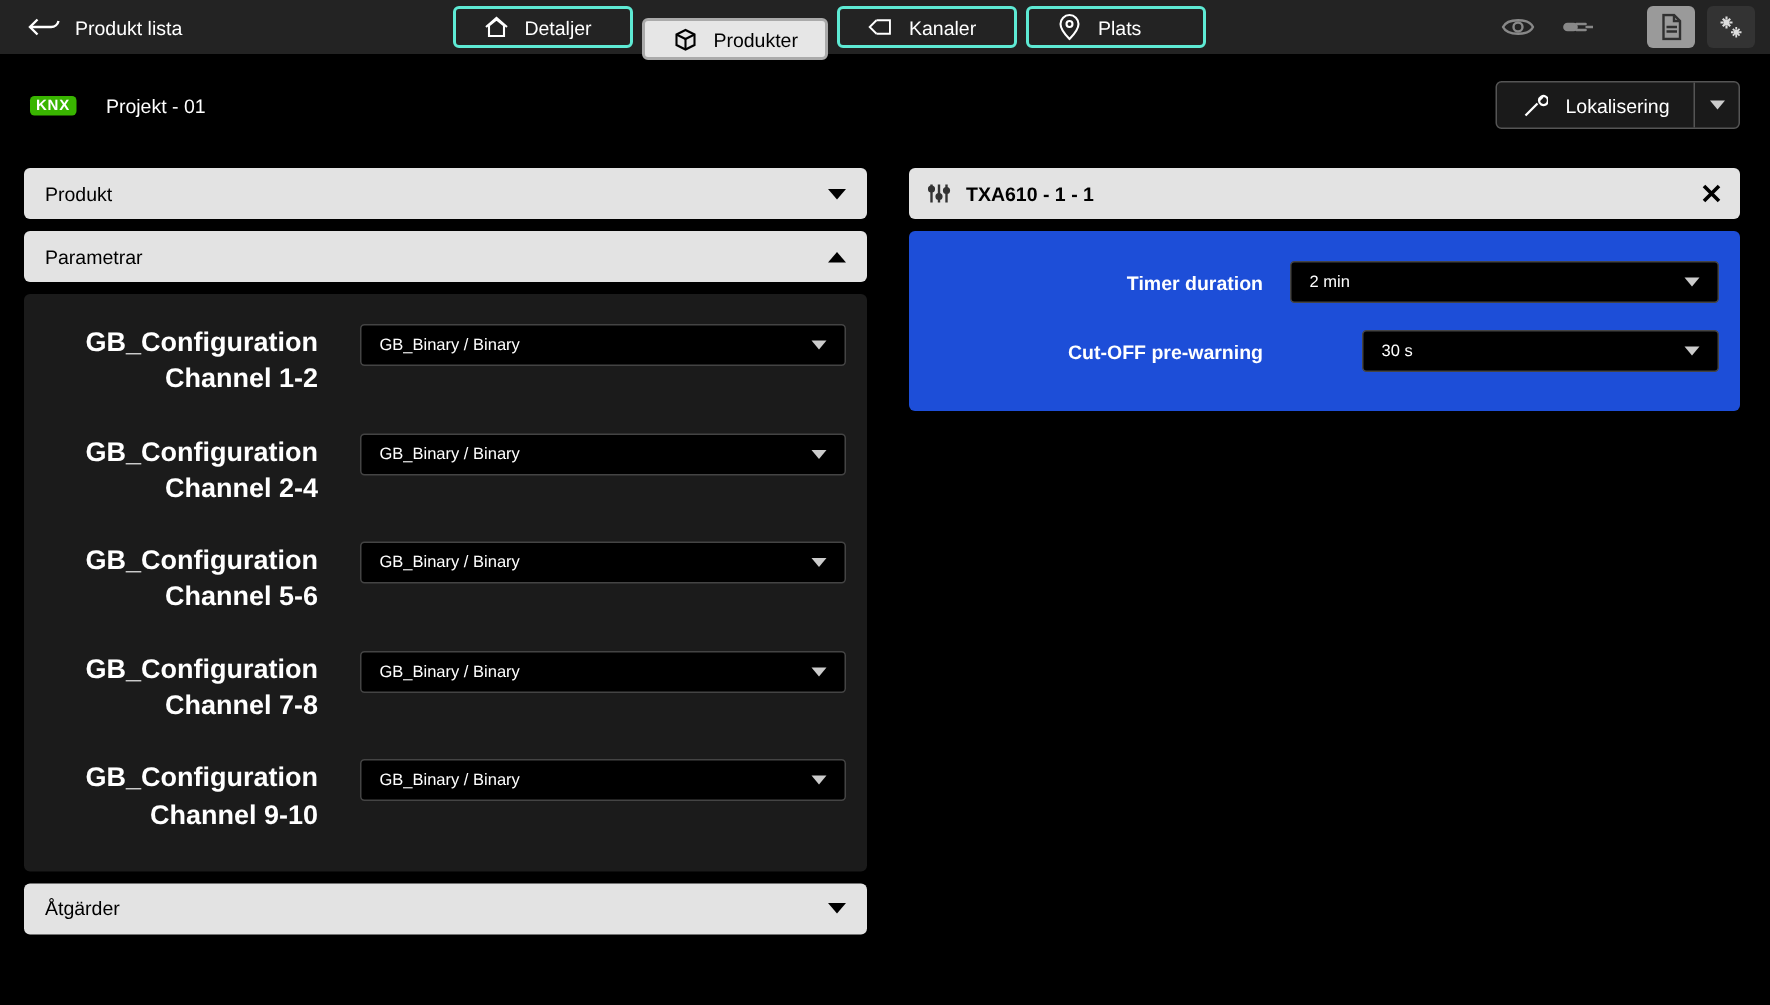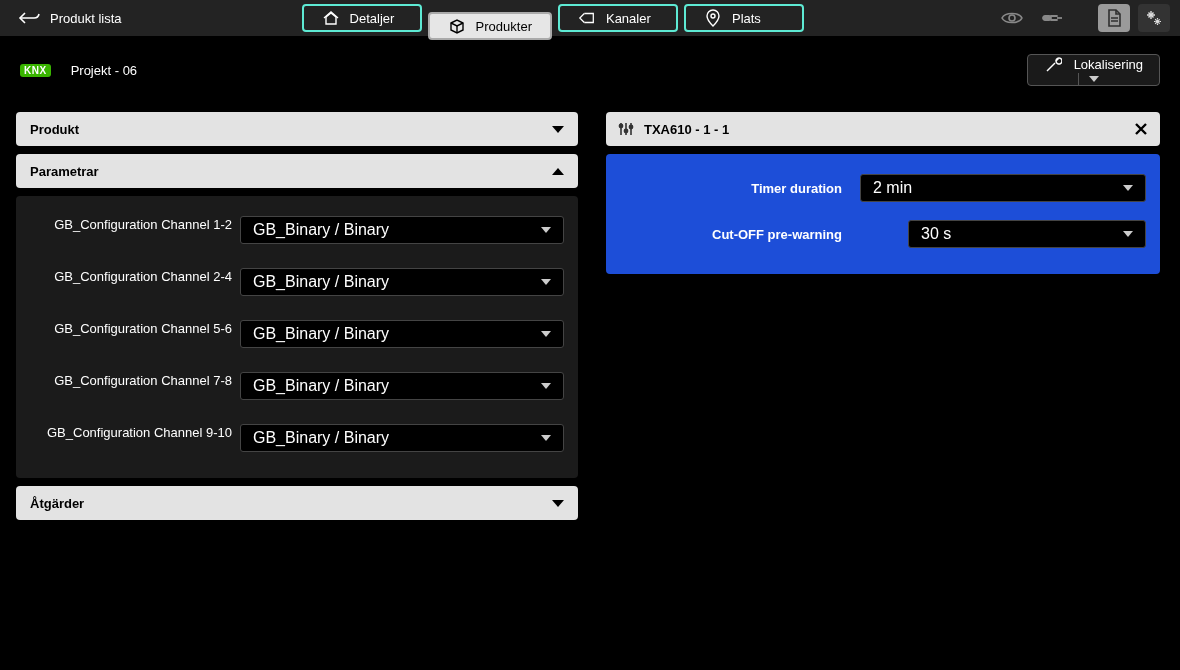--- a/index.html
+++ b/index.html
@@ -45,53 +45,52 @@
     background: #39b500; color:#fff; font-weight:bold;
     font-size:10px; padding:1px 4px; border-radius:3px; margin-right:20px;
     letter-spacing:0.5px;
   }
   .locate-dd {
     margin-left:auto;
     border:1px solid #555; border-radius:4px;
     background:#1a1a1a;
     display:flex; align-items:center; height:32px;
     cursor:pointer;
-    flex-direction:column;
   }
   .locate-main { display:flex; align-items:center; gap:12px; padding: 0 16px; }
   .locate-split { width:30px; height:100%; border-left:1px solid #555; display:flex; align-items:center; justify-content:center;}
 
   
   .main { display:flex; gap:28px; padding: 18px 16px 0 16px; align-items:flex-start;}
   .leftcol { width: 562px; }
   .rightcol { width: 554px; }
 
   .accordion-head {
-    background: #e3e3e3; color:#000; font-weight:bold;
+    background: #e3e3e3; color:#000; font-weight:normal;
     height:34px; display:flex; align-items:center;
     padding:3px 14px; border-radius:4px; cursor:pointer;
     margin-bottom:8px;
   }
   .accordion-head .chev { margin-left:auto; }
 
   .panel-body {
     background:#1b1b1b; border-radius:4px; padding: 20px 14px 26px 14px;
     margin-bottom:8px;
   }
 
   .param-row { display:flex; align-items:flex-start; margin-bottom: 24px; }
   .param-row:last-child{ margin-bottom:0;}
   .param-label {
-    width: 210px; text-align:right; padding-right:8px;
-    font-weight:normal; font-size:13px; line-height:1.35;
+    width: 210px; text-align:right; padding-right:28px;
+    font-weight:bold; font-size:18px; line-height:1.35;
   }
   .dd {
     flex:1; background:#000; border:1px solid #444; border-radius:3px;
     height:28px; display:flex; align-items:center; padding:0 12px;
-    cursor:pointer; position:relative; font-size:16px;
+    cursor:pointer; position:relative; font-size:11px;
   }
   .dd .chev { margin-left:auto; }
 
   
   .rp-head {
     background:#e3e3e3; color:#000; height:34px;
     display:flex; align-items:center; padding:0 12px; border-radius:4px;
     margin-bottom:8px;
   }
   .rp-head .sliders-ico { margin-right:10px; color:#333;}
@@ -195,21 +194,21 @@
           <path d="M6 2v2M6 8v2M2 6h2M8 6h2M3.5 3.5l1.4 1.4M7.1 7.1l1.4 1.4M3.5 8.5l1.4-1.4M7.1 4.9l1.4-1.4" stroke="#ddd" stroke-width="1.4"></path>
         <circle cx="12.5" cy="12.5" r="1.8"></circle>
           <path d="M12.5 9v1.6M12.5 14.4V16M9 12.5h1.6M14.4 12.5H16M10.2 10.2l1.1 1.1M13.6 13.6l1.1 1.1M10.2 14.8l1.1-1.1M13.6 11.4l1.1-1.1" stroke="#ddd" stroke-width="1.2"></path>
       </svg>
     </div>
   </div>
 </div>
 
 <div class="subbar">
   <span class="knx-badge">KNX</span>
-  <span>Projekt - 06</span>
+  <span>Projekt - 01</span>
 
   <div class="locate-dd">
     <div class="locate-main">
       <svg width="18" height="18" viewBox="0 0 18 18" stroke="#fff" stroke-width="1.5" fill="none">
         <path d="M12 6 A3 3 0 1 1 12 6.01"></path>
           <path d="M11 8 L3 16"></path>
           <path d="M14.5 3.5 L12 6"></path>
       </svg>
       <span>Lokalisering</span>
     </div>

